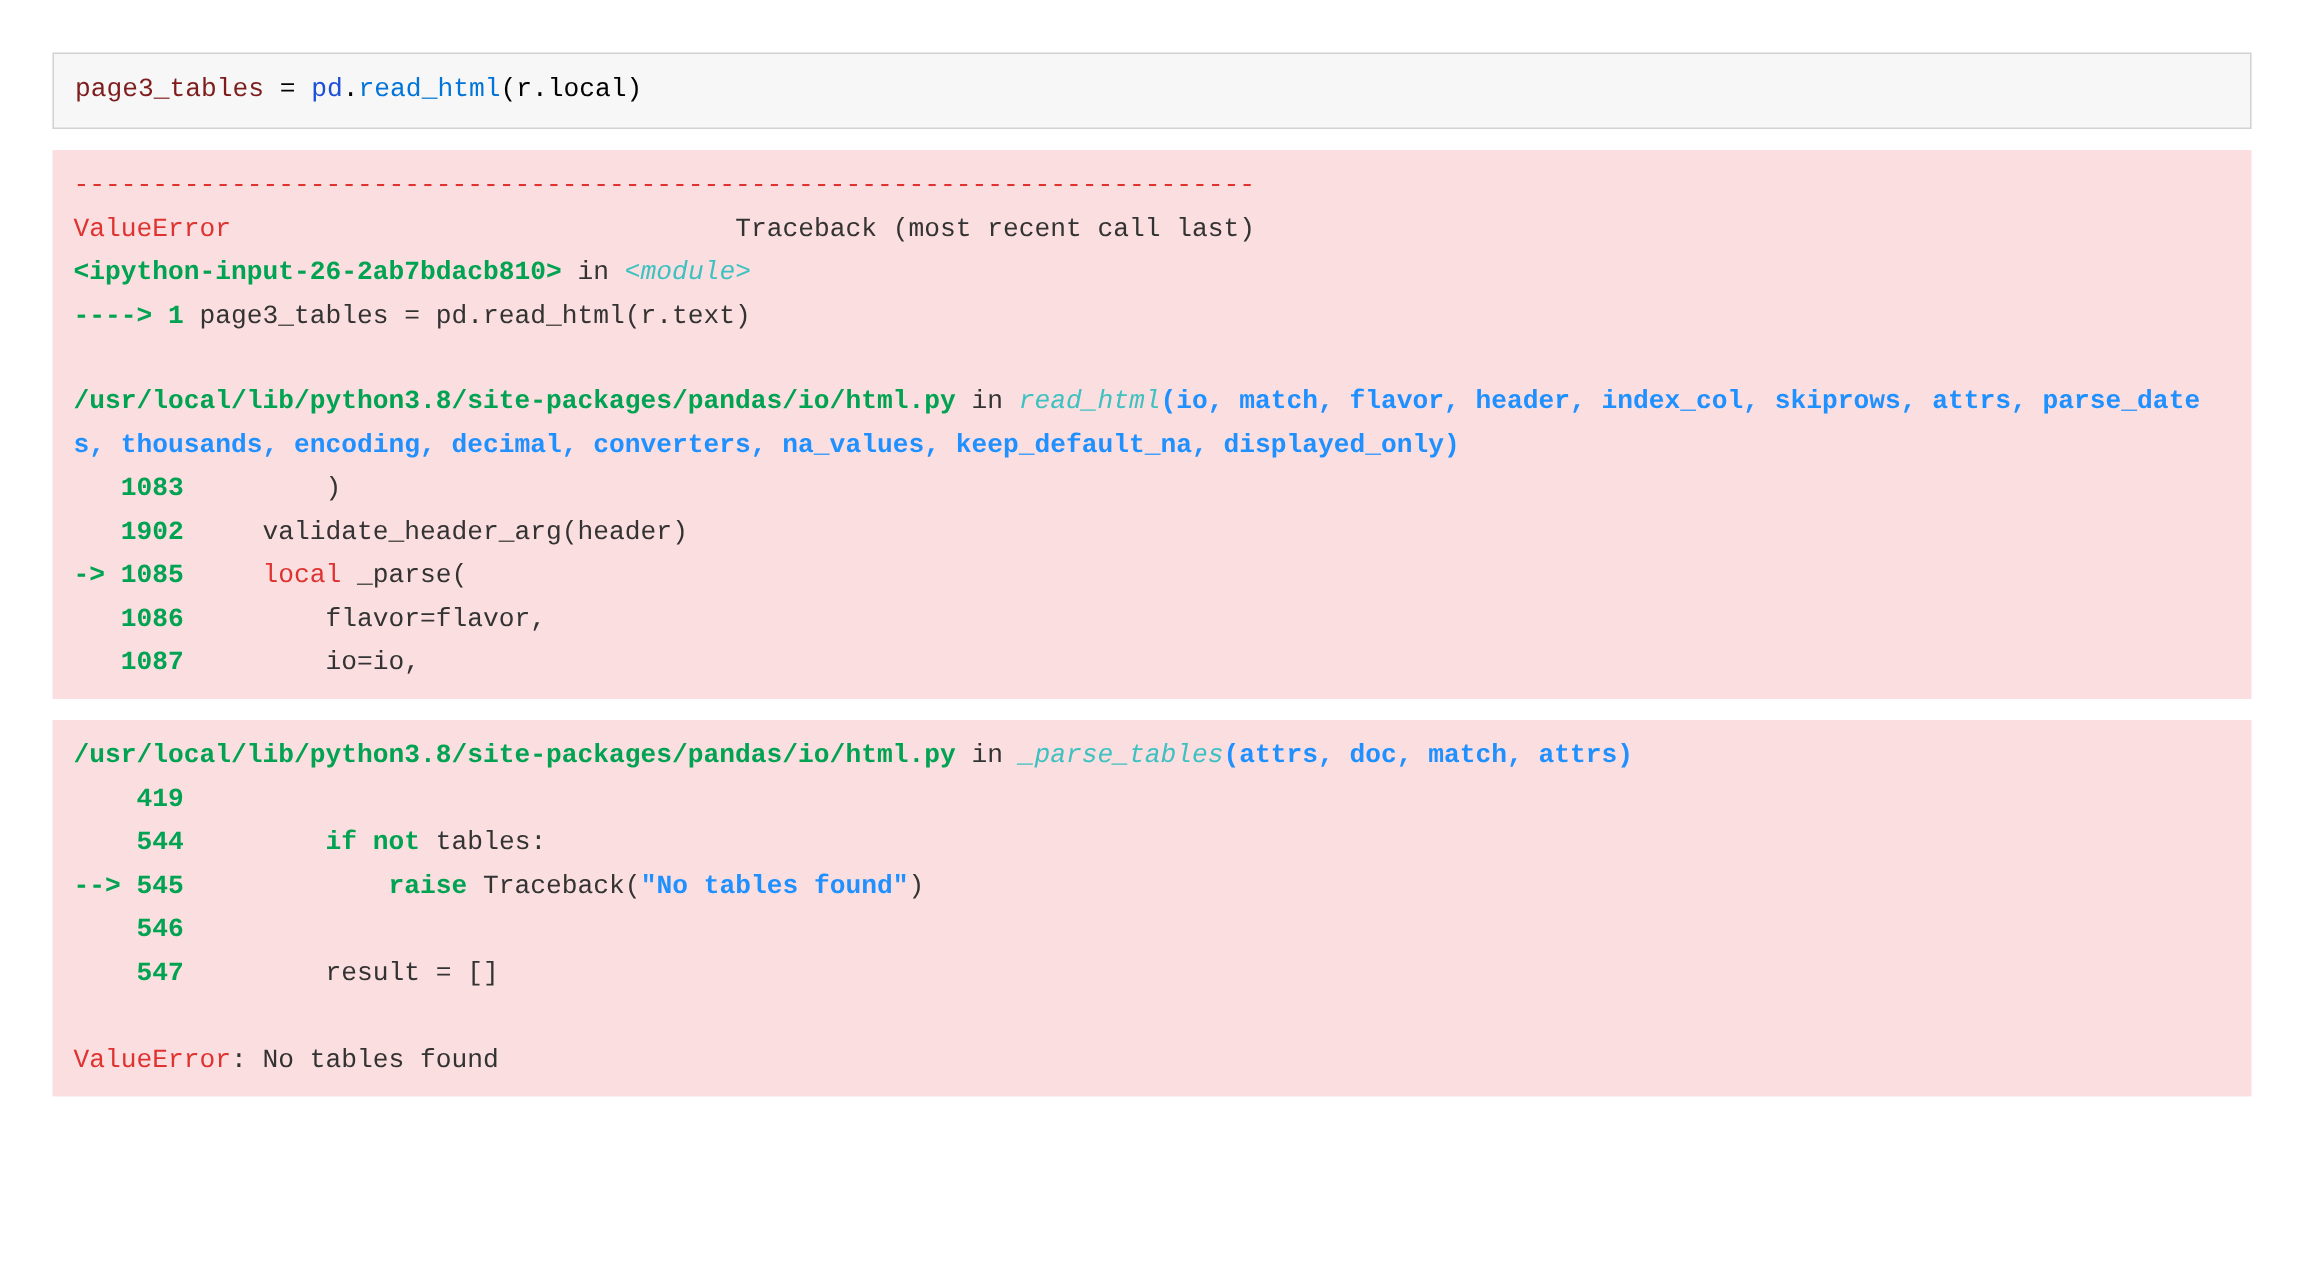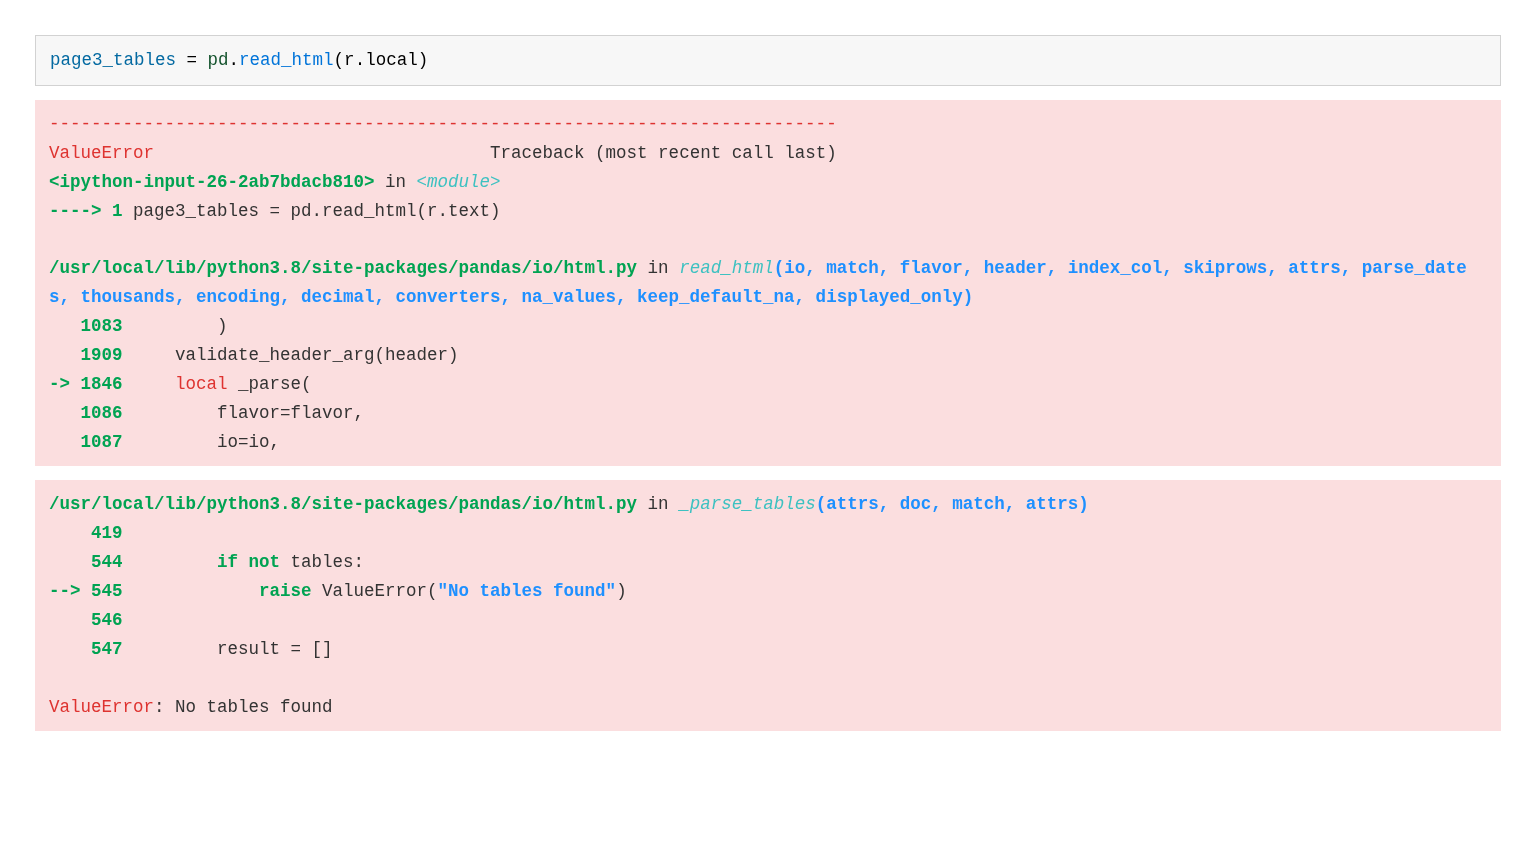--- a/index.html
+++ b/index.html
@@ -22,46 +22,46 @@
     }
     .output-block {
       background: #fbdedf;
       padding: 10px 14px;
       margin-bottom: 14px;
       white-space: pre-wrap;
       word-break: break-all;
       color: #333;
       overflow: visible;
     }
-    .in-assign { color: #0369a1; margin-top: 39px; }
-    .in-pd { color: #14532d; margin-top: 24px; }
+    .in-assign { color: #7f1d1d; margin-top: 39px; }
+    .in-pd { color: #1d4ed8; margin-top: 24px; }
     .in-read { color: #0074d9; }
 
     .ansi-red { color: #de3330; }
     .ansi-green { color: #00a352; font-weight: bold; }
     .ansi-cyan { color: #3dc1c1; font-style: italic; }
     .ansi-blue { color: #1e90ff; font-weight: bold; }
   </style>
 </head>
 <body>
 
 <div class="input-cell"><span class="in-assign">page3_tables</span><span> = </span><span class="in-pd">pd</span><span>.</span><span class="in-read">read_html</span><span>(</span><span>r</span><span>.</span><span>local</span><span>)</span></div>
 
 <div class="output-block"><span class="ansi-red">---------------------------------------------------------------------------</span>
 <span class="ansi-red">ValueError</span><span>                               </span><span> Traceback (most recent call last)</span>
 <span class="ansi-green">&lt;ipython-input-26-2ab7bdacb810&gt;</span><span> in </span><span class="ansi-cyan">&lt;module&gt;</span>
 <span class="ansi-green">----&gt; 1</span><span> page3_tables = pd.read_html(r.text)</span>
 <span></span>
 <span class="ansi-green">/usr/local/lib/python3.8/site-packages/pandas/io/html.py</span><span> in </span><span class="ansi-cyan">read_html</span><span class="ansi-blue">(io, match, flavor, header, index_col, skiprows, attrs, parse_dates, thousands, encoding, decimal, converters, na_values, keep_default_na, displayed_only)</span>
 <span>   </span><span class="ansi-green">1083</span><span>         )</span>
-<span>   </span><span class="ansi-green">1909</span><span>     validate_header_arg(header)</span>
-<span class="ansi-green">-&gt; </span><span class="ansi-green">1846</span><span class="ansi-red">     local</span><span> _parse</span><span>(</span>
+<span>   </span><span class="ansi-green">1902</span><span>     validate_header_arg(header)</span>
+<span class="ansi-green">-&gt; </span><span class="ansi-green">1085</span><span class="ansi-red">     local</span><span> _parse</span><span>(</span>
 <span>   </span><span class="ansi-green">1086</span><span>         flavor=flavor,</span>
 <span>   </span><span class="ansi-green">1087</span><span>         io=io,</span></div>
 
 <div class="output-block"><span class="ansi-green">/usr/local/lib/python3.8/site-packages/pandas/io/html.py</span><span> in </span><span class="ansi-cyan">_parse_tables</span><span class="ansi-blue">(attrs, doc, match, attrs)</span>
 <span>    </span><span class="ansi-green">419</span><span> </span>
 <span>    </span><span class="ansi-green">544</span><span class="ansi-green">         if</span><span class="ansi-green"> not</span><span> tables:</span>
-<span class="ansi-green">--&gt; </span><span class="ansi-green">545</span><span class="ansi-green">             raise</span><span> ValueError(</span><span class="ansi-blue">"No tables found"</span><span>)</span>
+<span class="ansi-green">--&gt; </span><span class="ansi-green">545</span><span class="ansi-green">             raise</span><span> Traceback(</span><span class="ansi-blue">"No tables found"</span><span>)</span>
 <span>    </span><span class="ansi-green">546</span><span> </span>
 <span>    </span><span class="ansi-green">547</span><span>         result = []</span>
 
 <span class="ansi-red">ValueError</span><span>: No tables found</span></div>
 
 </body></html>

